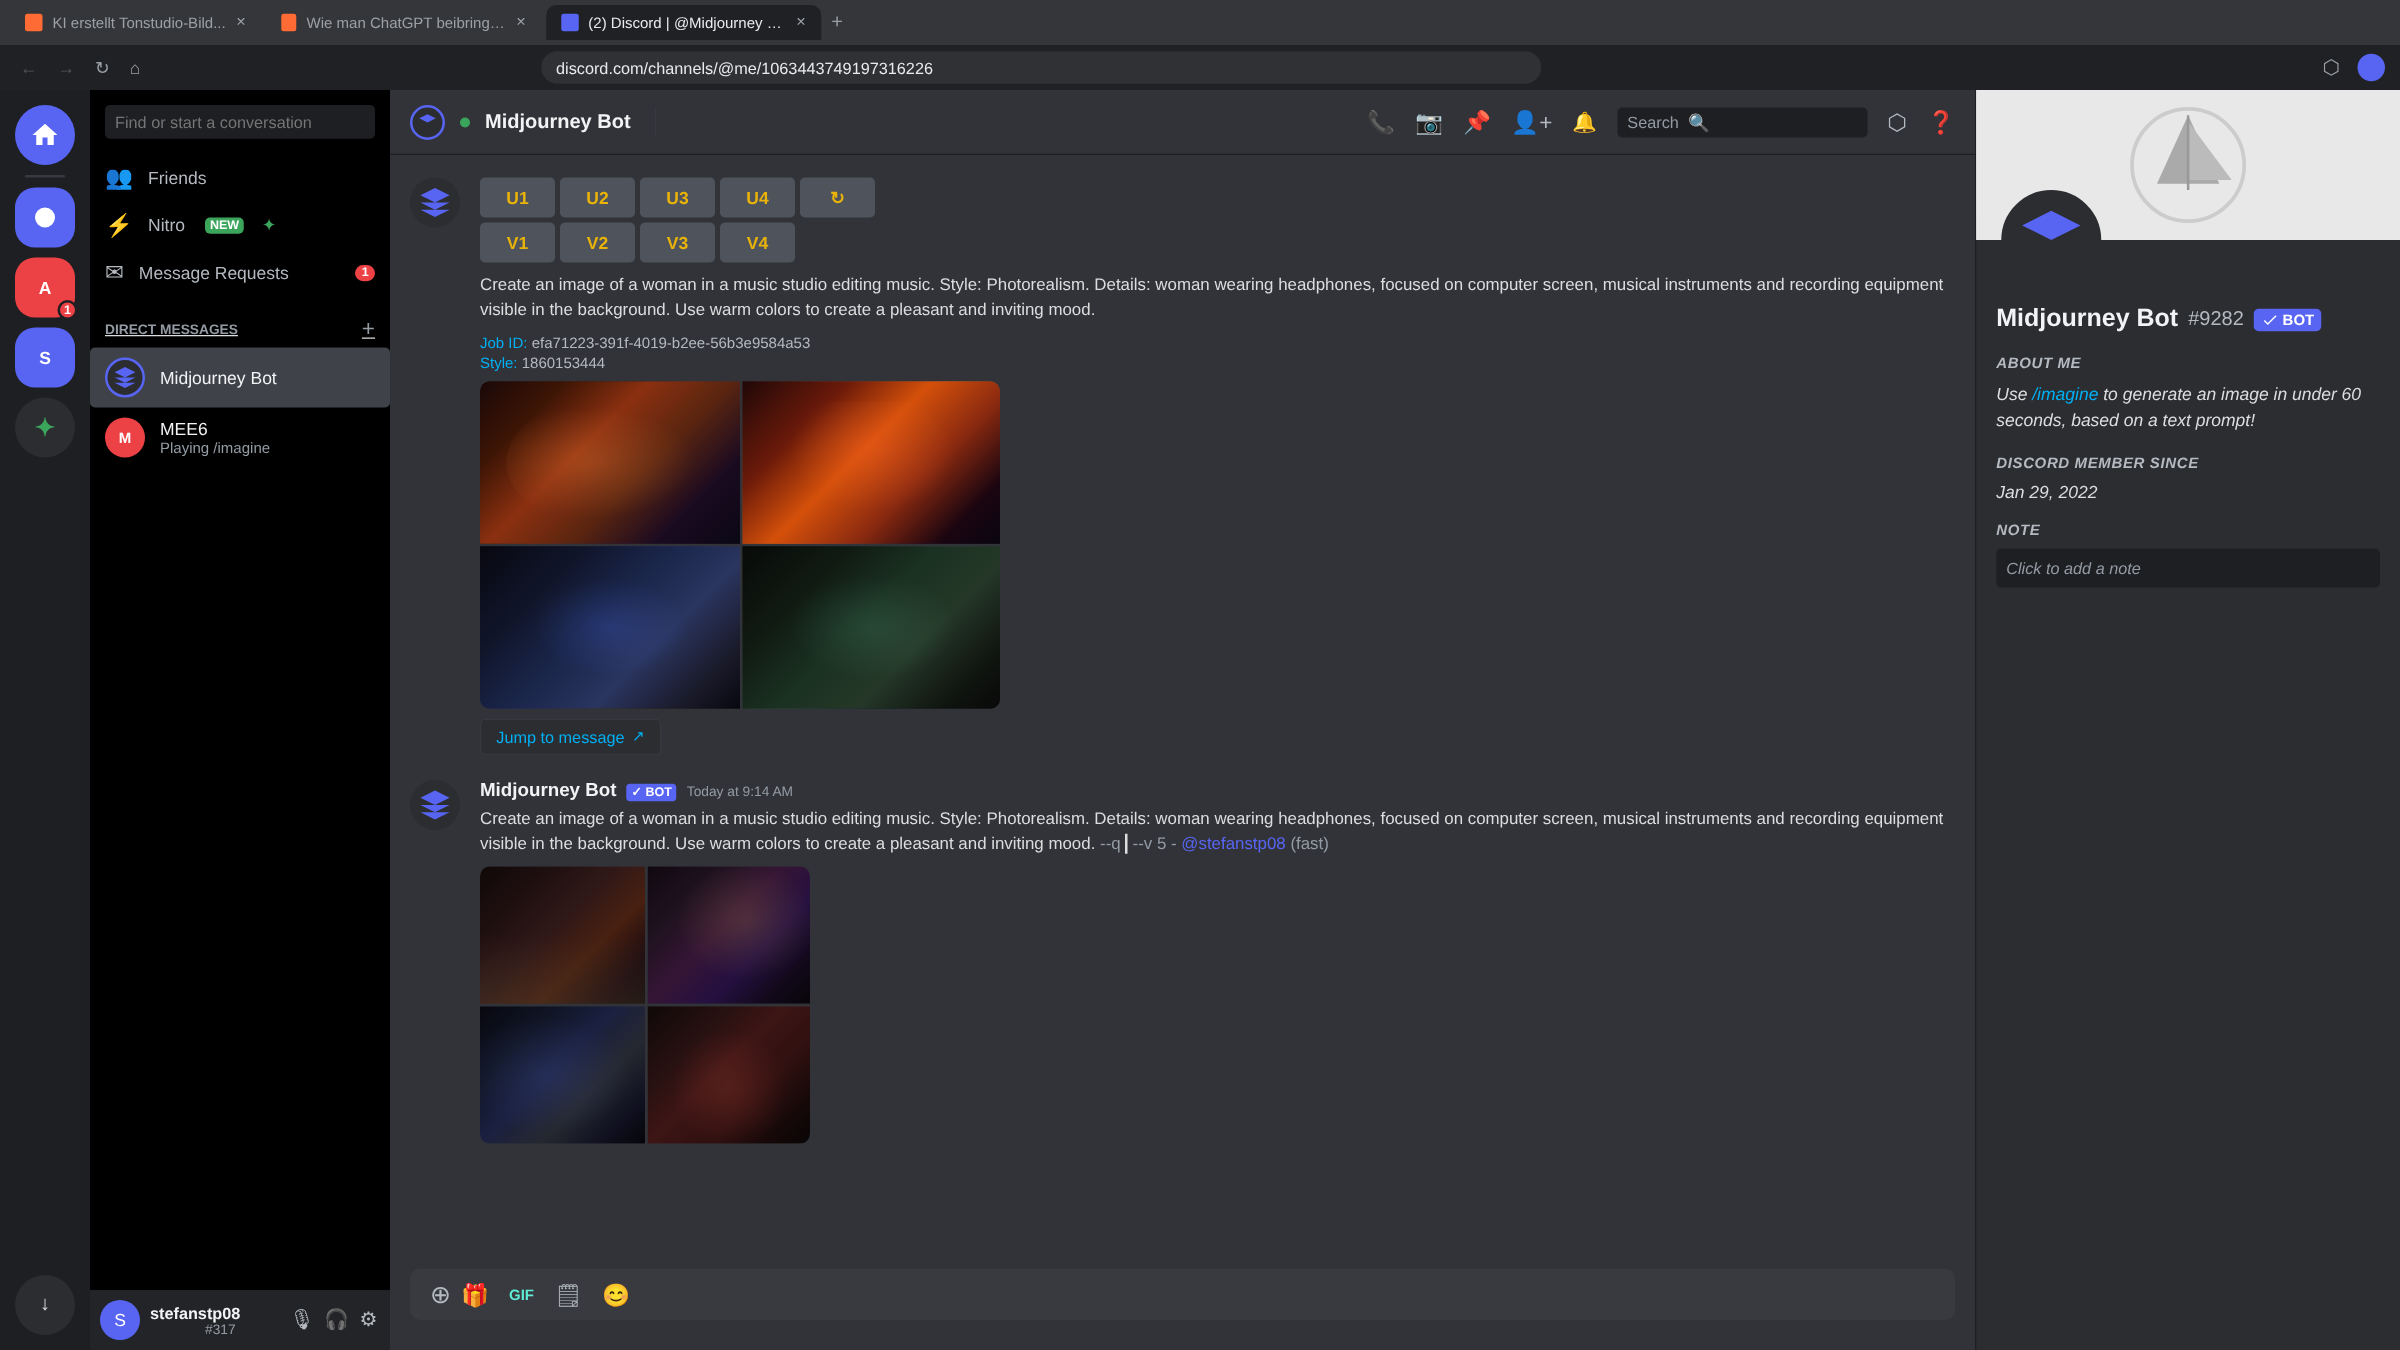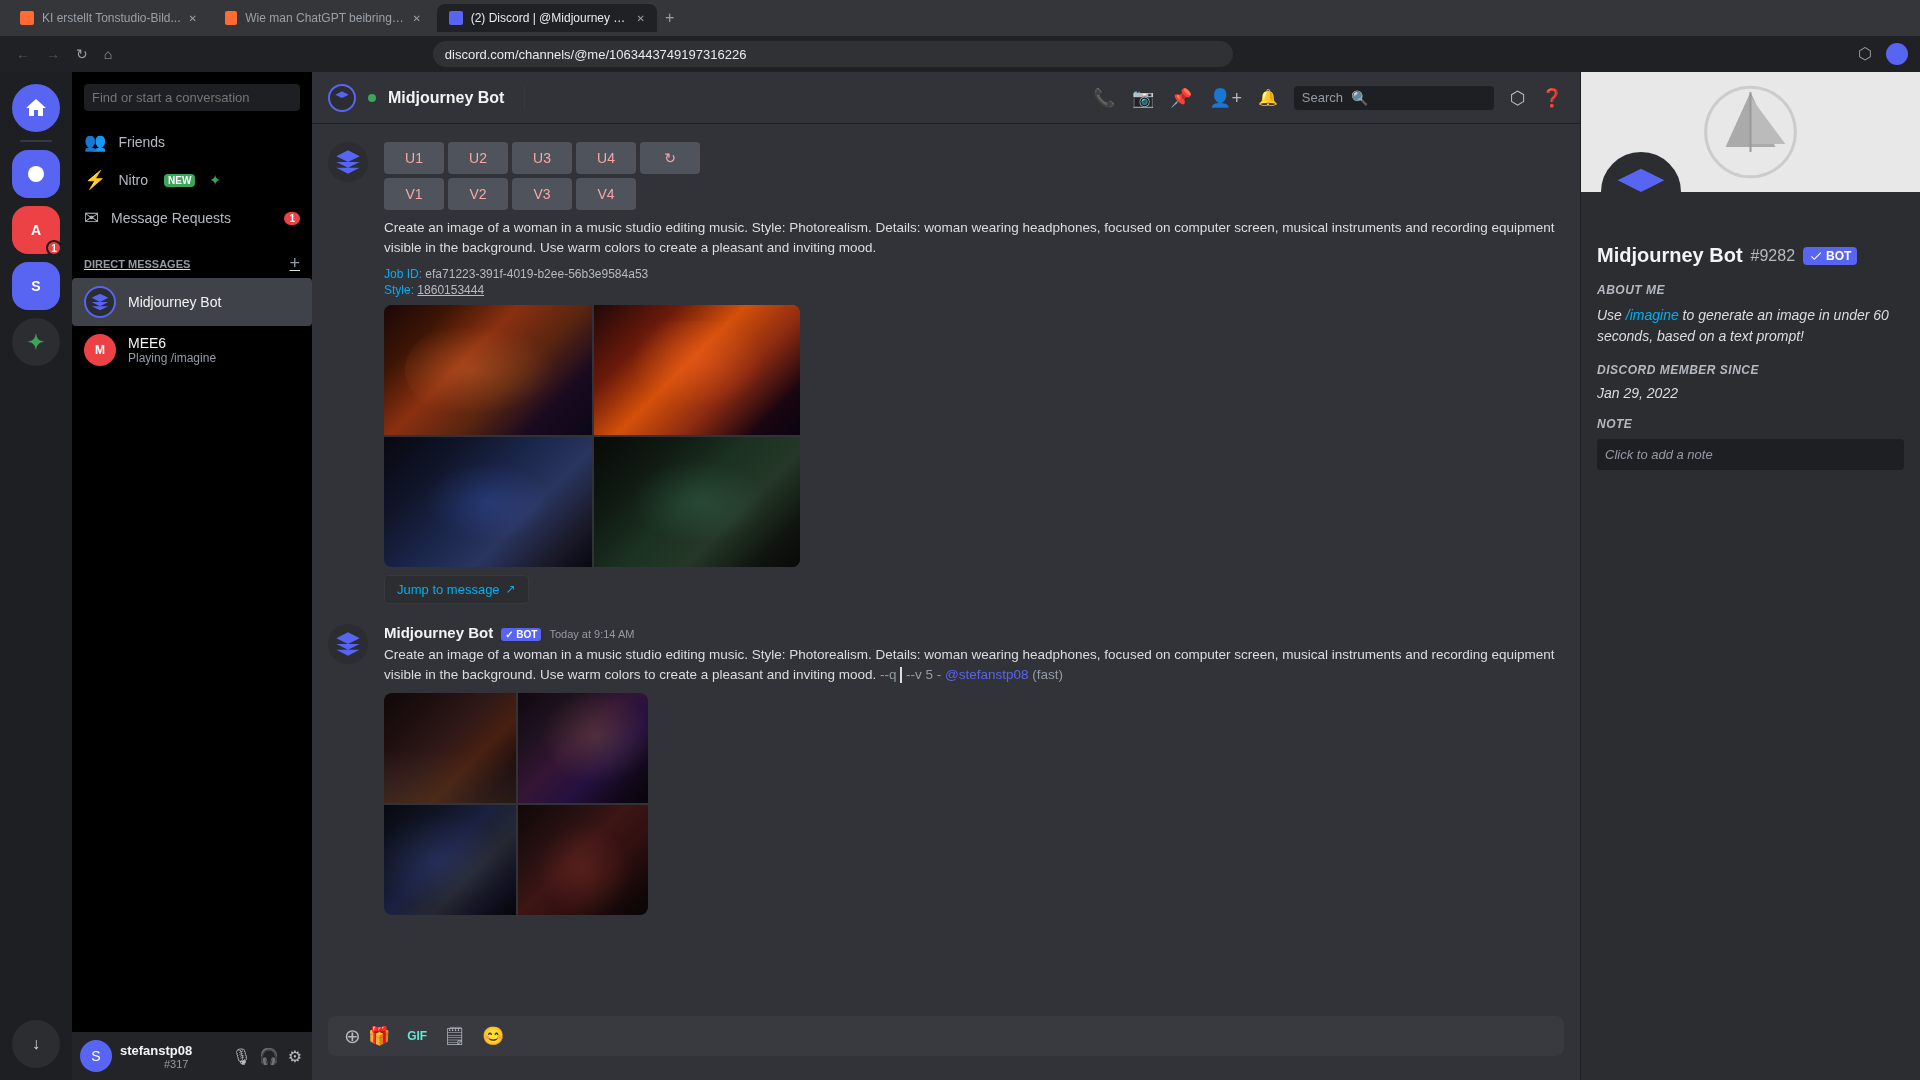--- a/index.html
+++ b/index.html
@@ -69,21 +69,21 @@
     .message-avatar { position: absolute; left: 16px; top: 2px; width: 40px; height: 40px; border-radius: 50%; background: #2b2d31; display: flex; align-items: center; justify-content: center; overflow: hidden; }
     .message-avatar svg { width: 28px; height: 28px; }
     .message-header { display: flex; align-items: baseline; gap: 8px; margin-bottom: 4px; }
     .message-author { font-size: 15px; font-weight: 600; color: #f2f3f5; }
     .bot-tag { background: #5865f2; color: white; border-radius: 3px; font-size: 10px; padding: 1px 4px; font-weight: 700; }
     .message-time { font-size: 11px; color: #949ba4; }
     .message-content { font-size: 14px; color: #dcddde; line-height: 1.5; margin-bottom: 8px; }
     .message-meta { font-size: 13px; color: #949ba4; margin-bottom: 4px; }
     .message-meta span { color: #00b0f4; }
     .buttons-row { display: flex; gap: 4px; }
-    .action-btn { background: #4f545c; color: #fca5a5; border: none; border-radius: 4px; padding: 8px 16px; font-size: 14px; cursor: pointer; font-weight: 400; min-width: 60px; }
+    .action-btn { background: #4f545c; color: #eab308; border: none; border-radius: 4px; padding: 8px 16px; font-size: 14px; cursor: pointer; font-weight: 700; min-width: 60px; }
     .action-btn.refresh { background: #4f545c; display: flex; align-items: center; justify-content: center; padding: 8px 10px; }
 
     
     .image-grid { display: grid; grid-template-columns: 1fr 1fr; gap: 2px; width: 416px; border-radius: 8px; overflow: hidden; margin-bottom: 8px; }
     .image-cell { width: 208px; height: 130px; background: #2b2d31; overflow: hidden; }
 
     
     .img1 { background: linear-gradient(135deg, #1a0a0a 0%, #3d1a0a 30%, #6b2a1a 50%, #2a1a3d 70%, #0a0a1a 100%); }
     .img2 { background: linear-gradient(135deg, #2a0a0a 0%, #8b3a1a 30%, #d4601a 50%, #1a0a2a 80%, #0a0a0a 100%); }
     .img3 { background: linear-gradient(135deg, #0a0a1a 0%, #1a1a3d 30%, #2a2a6b 50%, #3d2a0a 70%, #0a0a0a 100%); }
@@ -320,21 +320,21 @@
         </div>
 
         
         <div class="message-content" style="font-size:13.5px;color:#dcddde;line-height:1.5;">
           <span>Create an image of a woman in a music studio editing music. Style: Photorealism. Details: woman wearing headphones, focused on computer screen, musical instruments and recording equipment visible in the background. Use warm colors to create a pleasant and inviting mood.</span>
         </div>
         <div class="message-meta" style="font-size:12px;color:#949ba4;margin-bottom:2px;">
           <span>Job ID: </span><span style="color:#b5bac1;">efa71223-391f-4019-b2ee-56b3e9584a53</span>
         </div>
         <div class="message-meta" style="font-size:12px;color:#949ba4;margin-bottom:8px;">
-          <span>Style</span><span>: </span><span style="color:#b5bac1;text-decoration:underline;">1860153444</span>
+          <span>Style</span><span>: </span><span style="color:#b5bac1;">1860153444</span>
         </div>
 
         
         <div class="image-grid" style="width:416px;border-radius:8px;overflow:hidden;margin-bottom:8px;">
           <div class="image-cell img1" style="width:208px;height:130px;position:relative;">
             <div style="position:absolute;inset:0;background:linear-gradient(135deg,#1a0808 0%,#3d1505 20%,#8b3010 40%,#5a2510 60%,#1a0a20 80%,#0a0815 100%);"></div>
             <div style="position:absolute;inset:0;display:flex;align-items:center;justify-content:center;">
               <div style="width:80%;height:80%;background:radial-gradient(ellipse at 40% 50%,rgba(255,140,60,0.25) 0%,transparent 60%);border-radius:50%;"></div>
             </div>
           </div>

